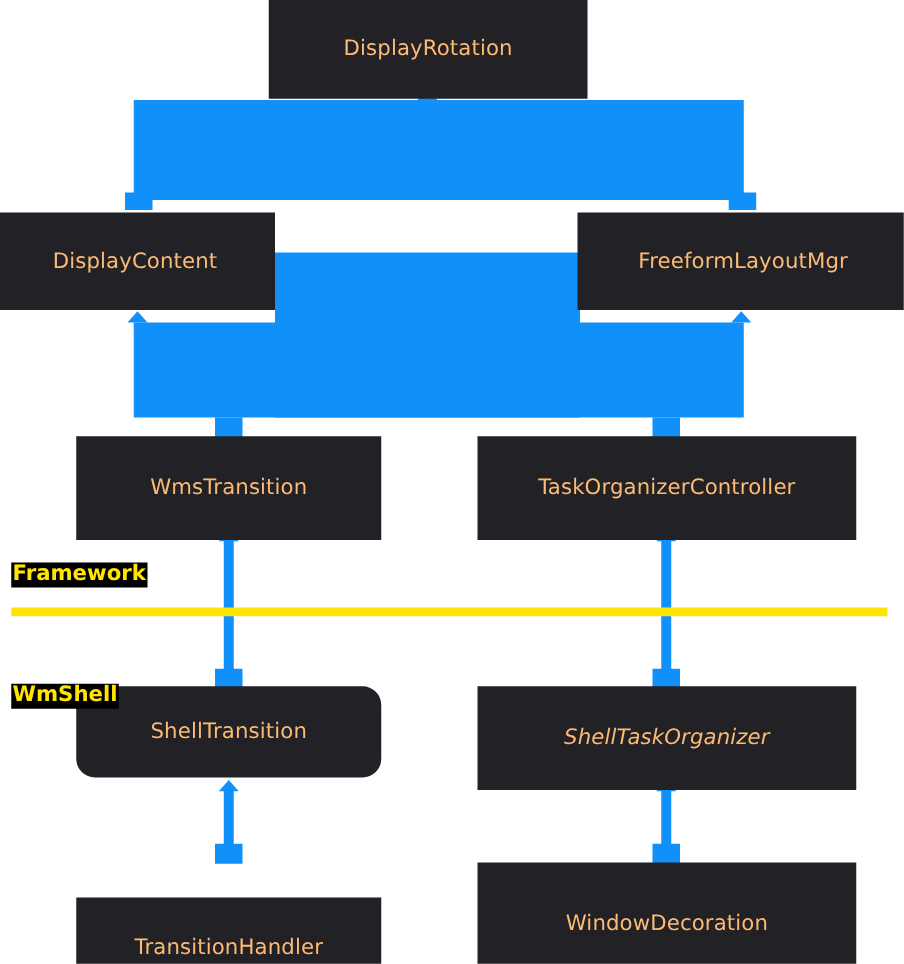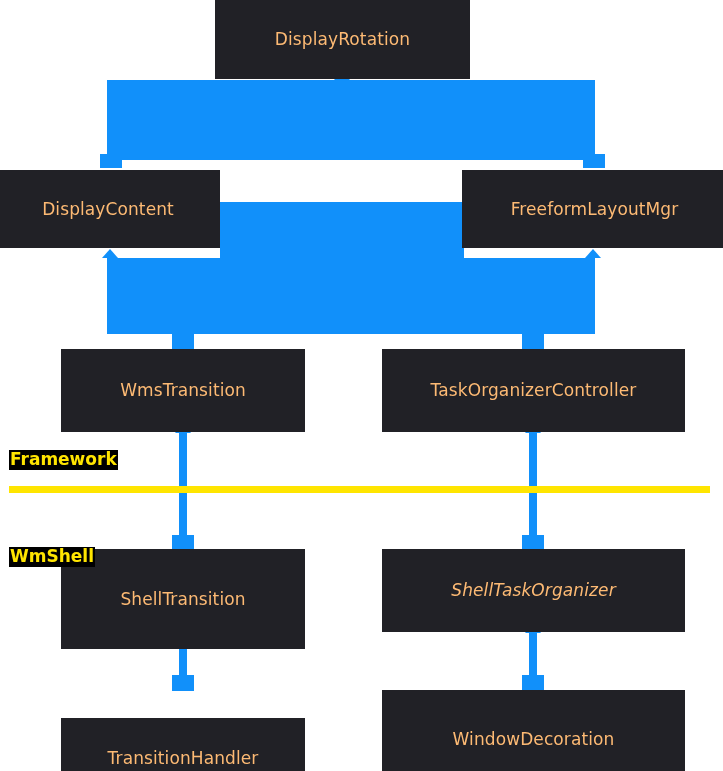--- a/index.html
+++ b/index.html
@@ -115,21 +115,21 @@
   <div class="node" style="left:215px;top:0px;width:255px;height:79px;">DisplayRotation</div>
 
   <div class="node" style="left:-4px;top:170px;width:224px;height:78px;">DisplayContent</div>
 
   <div class="node" style="left:462px;top:170px;width:265px;height:78px;">FreeformLayoutMgr</div>
 
   <div class="node" style="left:61px;top:349px;width:244px;height:83px;text-align:center;">WmsTransition</div>
 
   <div class="node" style="left:382px;top:349px;width:303px;height:83px;">TaskOrganizerController</div>
 
-  <div class="node" style="left:61px;top:549px;width:244px;height:100px;">ShellTransition</div>
+  <div class="node" style="left:61px;top:549px;width:244px;height:73px;border-radius:15px;">ShellTransition</div>
 
   <div class="node" style="left:382px;top:549px;width:303px;height:83px;font-style:italic;">ShellTaskOrganizer</div>
 
   <div class="node" style="left:61px;top:690px;width:244px;height:81px;margin-top:28px;">TransitionHandler</div>
 
   <div class="node" style="left:382px;top:690px;width:303px;height:99px;">WindowDecoration</div>
 
 </div>
 
 </body></html>

